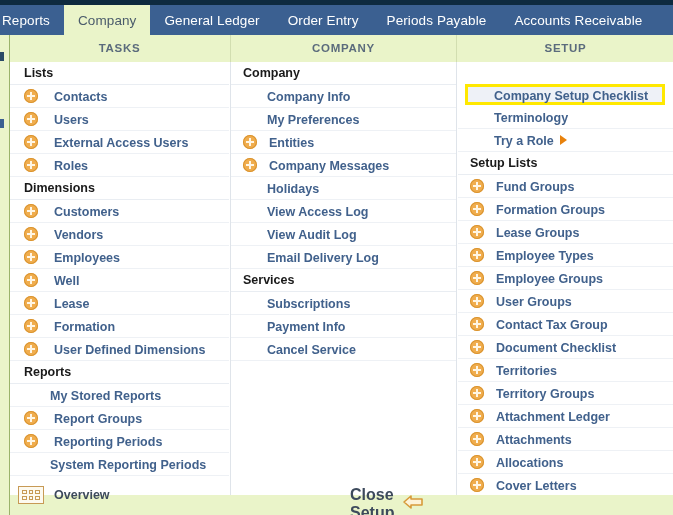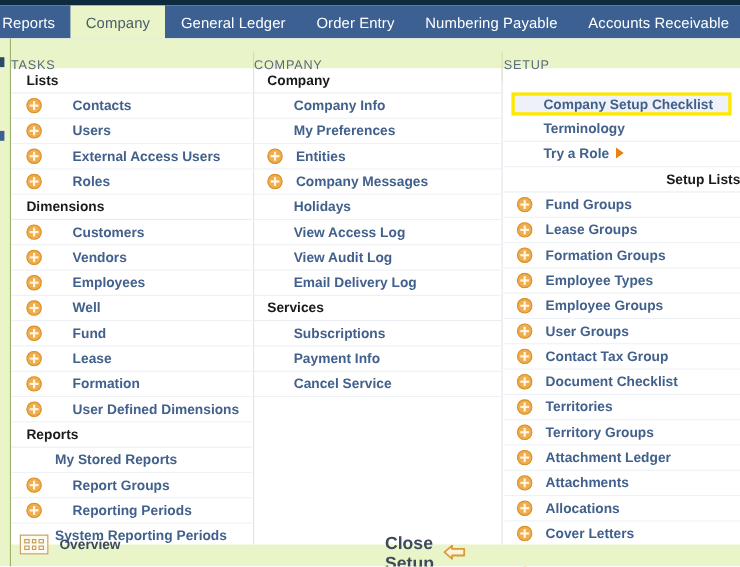--- a/index.html
+++ b/index.html
@@ -26,53 +26,53 @@
   .tab-reports{padding-left:2px;padding-right:14px;}
 
   
   .panel{position:absolute;left:0;top:35px;width:673px;height:480px;background:#ffffff;}
   .leftrail{position:absolute;left:0;top:0;width:10px;height:480px;background:#eaf4c9;border-right:1px solid #9ab36a;box-sizing:border-box;}
   .leftrail-mark{position:absolute;left:0;top:17px;width:4px;height:9px;background:#2a4a66;}
   .leftrail-mark2{position:absolute;left:0;top:84px;width:4px;height:9px;background:#3b6091;}
 
   .headerrow{position:absolute;left:10px;top:0;width:663px;height:27px;background:#eaf4c9;}
   .colhead{
-    position:absolute;top:0;height:27px;line-height:27px;
-    color:#5b6b7c;font-size:11.5px;font-weight:normal;letter-spacing:.7px;margin-top:12px;
+    position:absolute;top:0;height:27px;line-height:27px;text-align:center;
+    color:#5b6b7c;font-size:11.5px;font-weight:bold;letter-spacing:.7px;
   }
   .colhead.c1{left:0;width:219px;}
   .colhead.c2{left:220px;width:227px;border-left:1px solid #d2deb0;border-right:1px solid #d2deb0;box-sizing:border-box;}
   .colhead.c3{left:448px;width:215px;}
 
   .columns{position:absolute;left:10px;top:27px;width:666px;height:433px;}
   .col{position:absolute;top:0;height:433px;box-sizing:border-box;}
   .col.c1{left:0;width:219px;}
   .col.c2{left:220px;width:227px;border-left:1px solid #dfe4ea;border-right:1px solid #dfe4ea;}
   .col.c3{left:448px;width:215px;}
 
   .grp{
     height:22px;line-height:22px;
     font-size:12.5px;font-weight:bold;color:#1a1a1a;
     border-bottom:1px solid #e9edf2;
     padding-left:14px;
     white-space:nowrap;
   }
   .col.c2 .grp{padding-left:12px;}
-  .col.c3 .grp{padding-left:12px;text-align:right;}
+  .col.c3 .grp{padding-left:12px;}
 
   .item{
     position:relative;height:22px;line-height:22px;
     border-bottom:1px solid #eef1f5;
     white-space:nowrap;cursor:pointer;
   }
   .item .lbl{
     font-size:12.5px;font-weight:bold;color:#41618c;
     position:relative;top:0;
   }
-  .item.with-plus .lbl{padding-left:56px;}
+  .item.with-plus .lbl{padding-left:44px;}
   .item.no-plus .lbl{padding-left:40px;}
   .col.c2 .item.with-plus .lbl{padding-left:38px;}
   .col.c2 .item.no-plus .lbl{padding-left:36px;margin-top:40px;}
   .col.c3 .item.with-plus .lbl{padding-left:38px;}
   .col.c3 .item.no-plus .lbl{padding-left:36px;}
 
   .plus{
     position:absolute;left:14px;top:4px;width:14px;height:14px;border-radius:50%;
     background:#f0ad4e;
     box-shadow:0 0 0 1px #d9932e inset;
@@ -124,21 +124,21 @@
 <div id="app">
 
   <div class="topstrip"></div>
 
   <div class="tabbar">
     <div class="tabs" id="tabs">
         <div class="tab tab-reports">Reports</div>
         <div class="tab active">Company</div>
         <div class="tab">General Ledger</div>
         <div class="tab">Order Entry</div>
-        <div class="tab">Numbering Payable</div>
+        <div class="tab">Periods Payable</div>
         <div class="tab">Accounts Receivable</div>
       </div>
   </div>
 
   <div class="panel">
 
     <div class="leftrail">
       <div class="leftrail-mark"></div>
       <div class="leftrail-mark2"></div>
     </div>
@@ -154,21 +154,20 @@
           <div class="grp">Lists</div>
           <div class="item with-plus"><span class="plus"></span><span class="lbl">Contacts</span></div>
           <div class="item with-plus"><span class="plus"></span><span class="lbl">Users</span></div>
           <div class="item with-plus"><span class="plus"></span><span class="lbl">External Access Users</span></div>
           <div class="item with-plus"><span class="plus"></span><span class="lbl">Roles</span></div>
           <div class="grp">Dimensions</div>
           <div class="item with-plus"><span class="plus"></span><span class="lbl">Customers</span></div>
           <div class="item with-plus"><span class="plus"></span><span class="lbl">Vendors</span></div>
           <div class="item with-plus"><span class="plus"></span><span class="lbl">Employees</span></div>
           <div class="item with-plus"><span class="plus"></span><span class="lbl">Well</span></div>
-          <div class="item with-plus"><span class="plus"></span><span class="lbl">Fund</span></div>
           <div class="item with-plus"><span class="plus"></span><span class="lbl">Lease</span></div>
           <div class="item with-plus"><span class="plus"></span><span class="lbl">Formation</span></div>
           <div class="item with-plus"><span class="plus"></span><span class="lbl">User Defined Dimensions</span></div>
           <div class="grp">Reports</div>
           <div class="item no-plus"><span class="lbl">My Stored Reports</span></div>
           <div class="item with-plus"><span class="plus"></span><span class="lbl">Report Groups</span></div>
           <div class="item with-plus"><span class="plus"></span><span class="lbl">Reporting Periods</span></div>
           <div class="item no-plus"><span class="lbl">System Reporting Periods</span></div>
         </div>
       <div class="col c2" id="col1">
@@ -185,22 +184,22 @@
           <div class="item no-plus"><span class="lbl">Subscriptions</span></div>
           <div class="item no-plus"><span class="lbl">Payment Info</span></div>
           <div class="item no-plus"><span class="lbl">Cancel Service</span></div>
         </div>
       <div class="col c3" id="col2">
           <div class="item no-plus highlight"><div class="hl-box"></div><span class="lbl">Company Setup Checklist</span></div>
           <div class="item no-plus"><span class="lbl">Terminology</span></div>
           <div class="item no-plus"><span class="lbl">Try a Role</span><span class="tri"></span></div>
           <div class="grp">Setup Lists</div>
           <div class="item with-plus"><span class="plus"></span><span class="lbl">Fund Groups</span></div>
+          <div class="item with-plus"><span class="plus"></span><span class="lbl">Formation Groups</span></div>
           <div class="item with-plus"><span class="plus"></span><span class="lbl">Lease Groups</span></div>
-          <div class="item with-plus"><span class="plus"></span><span class="lbl">Formation Groups</span></div>
           <div class="item with-plus"><span class="plus"></span><span class="lbl">Employee Types</span></div>
           <div class="item with-plus"><span class="plus"></span><span class="lbl">Employee Groups</span></div>
           <div class="item with-plus"><span class="plus"></span><span class="lbl">User Groups</span></div>
           <div class="item with-plus"><span class="plus"></span><span class="lbl">Contact Tax Group</span></div>
           <div class="item with-plus"><span class="plus"></span><span class="lbl">Document Checklist</span></div>
           <div class="item with-plus"><span class="plus"></span><span class="lbl">Territories</span></div>
           <div class="item with-plus"><span class="plus"></span><span class="lbl">Territory Groups</span></div>
           <div class="item with-plus"><span class="plus"></span><span class="lbl">Attachment Ledger</span></div>
           <div class="item with-plus"><span class="plus"></span><span class="lbl">Attachments</span></div>
           <div class="item with-plus"><span class="plus"></span><span class="lbl">Allocations</span></div>

